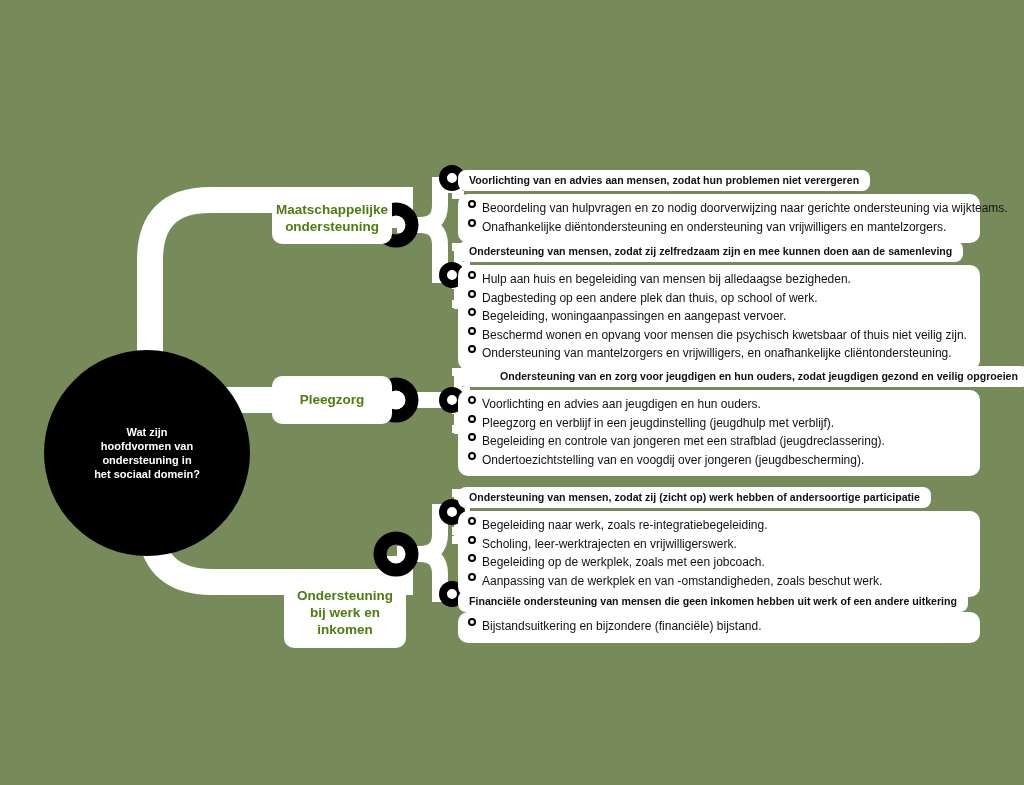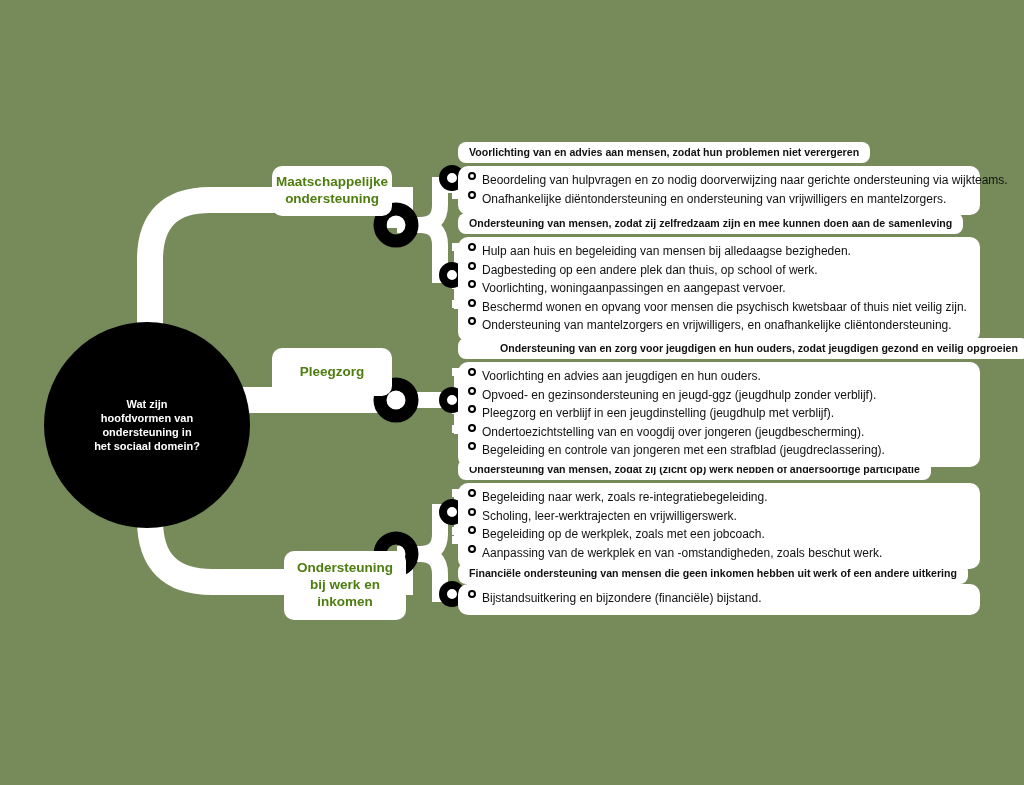--- a/index.html
+++ b/index.html
@@ -5,21 +5,21 @@
   html,body{margin:0;padding:0;}
   body{
     width:1024px;height:785px;overflow:hidden;
     background:#768b59;
     font-family:"Liberation Sans", sans-serif;
     position:relative;
   }
   #canvas{position:absolute;left:0;top:0;width:1024px;height:785px;}
   svg.links{position:absolute;left:0;top:0;width:1024px;height:785px;}
 
-  .node{position:absolute;box-sizing:border-box;}
+  .node{position:absolute;box-sizing:border-box;margin-top:28px;}
 
   
   .root-circle{
     left:44px;top:322px;width:206px;height:206px;
     border-radius:50%;
     background:#000;
     display:flex;align-items:center;justify-content:center;
     text-align:center;
     color:#fff;font-weight:bold;font-size:11px;line-height:1.28;
     padding:0 18px;
@@ -156,53 +156,49 @@
     <div class="bullet-row">
       <span class="bullet-ring"></span>
       <span class="bullet-txt">Hulp aan huis en begeleiding van mensen bij alledaagse bezigheden.</span>
     </div>
     <div class="bullet-row">
       <span class="bullet-ring"></span>
       <span class="bullet-txt">Dagbesteding op een andere plek dan thuis, op school of werk.</span>
     </div>
     <div class="bullet-row">
       <span class="bullet-ring"></span>
-      <span class="bullet-txt">Voorlichting, woningaanpassingen en aangepast vervoer.</span>
+      <span class="bullet-txt">Begeleiding, woningaanpassingen en aangepast vervoer.</span>
     </div>
     <div class="bullet-row">
       <span class="bullet-ring"></span>
       <span class="bullet-txt">Beschermd wonen en opvang voor mensen die psychisch kwetsbaar of thuis niet veilig zijn.</span>
     </div>
     <div class="bullet-row">
       <span class="bullet-ring"></span>
       <span class="bullet-txt">Ondersteuning van mantelzorgers en vrijwilligers, en onafhankelijke cliëntondersteuning.</span>
     </div>
   </div>
 
   <div class="node body-card body-3">
     <div class="bullet-row">
       <span class="bullet-ring"></span>
       <span class="bullet-txt">Voorlichting en advies aan jeugdigen en hun ouders.</span>
     </div>
     <div class="bullet-row">
       <span class="bullet-ring"></span>
-      <span class="bullet-txt">Opvoed- en gezinsondersteuning en jeugd-ggz (jeugdhulp zonder verblijf).</span>
-    </div>
-    <div class="bullet-row">
-      <span class="bullet-ring"></span>
       <span class="bullet-txt">Pleegzorg en verblijf in een jeugdinstelling (jeugdhulp met verblijf).</span>
     </div>
     <div class="bullet-row">
       <span class="bullet-ring"></span>
+      <span class="bullet-txt">Begeleiding en controle van jongeren met een strafblad (jeugdreclassering).</span>
+    </div>
+    <div class="bullet-row">
+      <span class="bullet-ring"></span>
       <span class="bullet-txt">Ondertoezichtstelling van en voogdij over jongeren (jeugdbescherming).</span>
     </div>
-    <div class="bullet-row">
-      <span class="bullet-ring"></span>
-      <span class="bullet-txt">Begeleiding en controle van jongeren met een strafblad (jeugdreclassering).</span>
-    </div>
   </div>
 
   <div class="node body-card body-4">
     <div class="bullet-row">
       <span class="bullet-ring"></span>
       <span class="bullet-txt">Begeleiding naar werk, zoals re-integratiebegeleiding.</span>
     </div>
     <div class="bullet-row">
       <span class="bullet-ring"></span>
       <span class="bullet-txt">Scholing, leer-werktrajecten en vrijwilligerswerk.</span>

